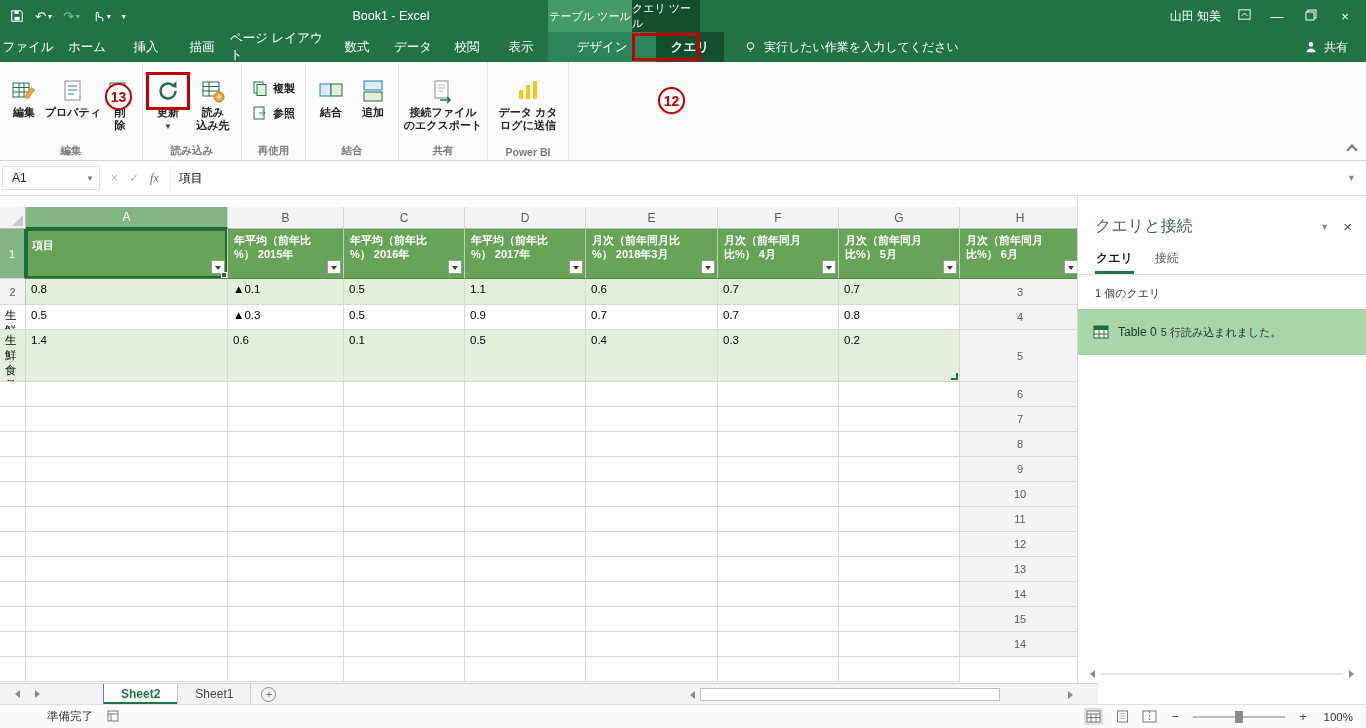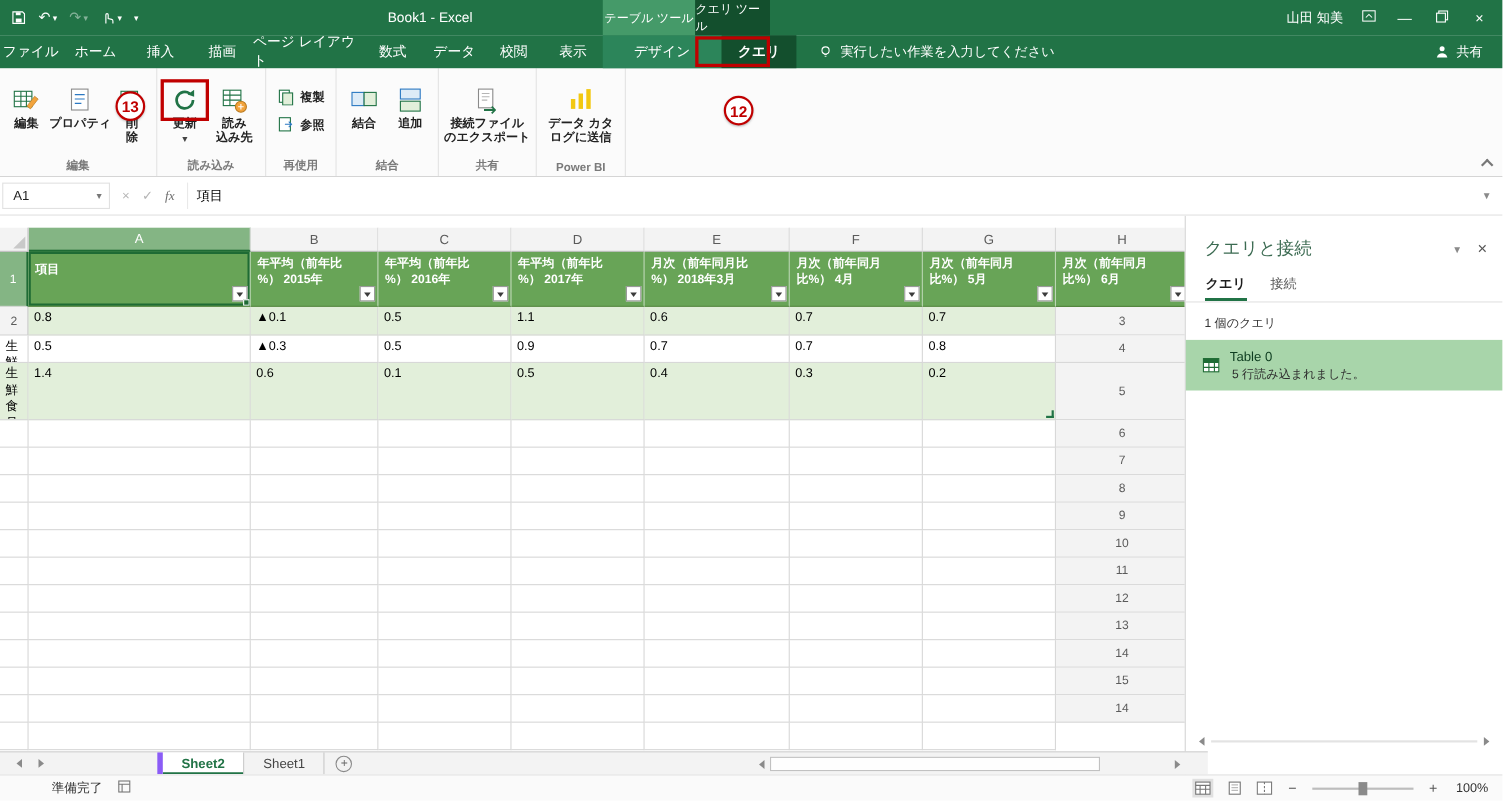--- a/index.html
+++ b/index.html
@@ -80,33 +80,33 @@
   .pane { position:absolute; top:196px; right:0; width:289px; height:508px; background:#fff; border-left:1px solid #D5D5D5; z-index:2; }
   .pane-title-row { display:flex; align-items:center; padding:20px 14px 10px 17px; }
   .pane-title { flex:1; font-size:16px; color:#3C6B52; }
   .pane-chev { color:#8a8a8a; font-size:9px; padding:0 14px; }
   .pane-close { color:#555; font-size:15px; }
   .pane-tabs { display:flex; gap:20px; padding:0 17px; border-bottom:1px solid #E1E1E1; }
   .ptab { font-size:12px; padding:3px 1px 7px; color:#555; }
   .ptab.active { color:#1E1E1E; font-weight:bold; box-shadow:inset 0 -3px 0 #217346; }
   .pane-count { font-size:11px; color:#333; padding:11px 17px 8px; }
   .query-item { background:#A8D5AA; height:46px; display:flex; align-items:center; gap:9px; padding:0 10px 0 15px; }
-  .qi-text { display:flex; flex-direction:column; gap:2px; }
+  .qi-text { display:flex; flex-direction:row; gap:2px; }
   .qi-name { font-size:12px; color:#0E3D20; }
   .qi-status { font-size:11px; color:#2F2F2F; padding-left:2px; }
   .pane-hscroll { position:absolute; bottom:22px; left:0; right:0; height:16px; display:flex; align-items:center; justify-content:space-between; padding:0 8px; }
   .tri-left { width:0; height:0; border:4px solid transparent; border-right:5px solid #8A8A8A; }
   .tri-right { width:0; height:0; border:4px solid transparent; border-left:5px solid #8A8A8A; }
   .ph-track { flex:1; height:2px; background:#E3E3E3; margin:0 6px; }
 
   
   .sheetbar { position:absolute; top:683px; left:0; width:1098px; height:21px; background:#F3F3F3; border-top:1px solid #D0D0D0; display:flex; align-items:stretch; font-size:12px; z-index:2; }
   .nav-arrows { display:flex; align-items:center; gap:15px; padding:0 11px; }
   .stab { display:flex; align-items:center; padding:0 17px; border-right:1px solid #C9C9C9; color:#444; }
-  .stab.first { margin-left:88px; border-left:5px solid #8b5cf6; }
+  .stab.first { margin-left:48px; border-left:1px solid #8b5cf6; }
   .stab.active { background:#fff; color:#217346; font-weight:bold; box-shadow:inset 0 -2px 0 #217346; }
   .addsheet { display:flex; align-items:center; padding:0 10px; }
   .plus-circle { width:15px; height:15px; border-radius:50%; border:1px solid #8A8A8A; color:#6A6A6A; font-size:11px; line-height:13px; text-align:center; }
   .hscroll { position:absolute; left:683px; top:3px; width:397px; height:15px; display:flex; align-items:center; }
   .hs-btn { width:15px; display:flex; align-items:center; justify-content:center; }
   .hthumb { height:13px; width:300px; background:#FEFEFE; border:1px solid #C1C1C1; margin:0 2px; }
 
   
   .statusbar { position:absolute; top:704px; left:0; right:0; height:24px; background:#FAFAFA; border-top:1px solid #E1E1E1; display:flex; align-items:center; font-size:11.5px; color:#333; z-index:2; }
   .status-left { display:flex; align-items:center; gap:14px; padding-left:9px;margin-left:38px; }

